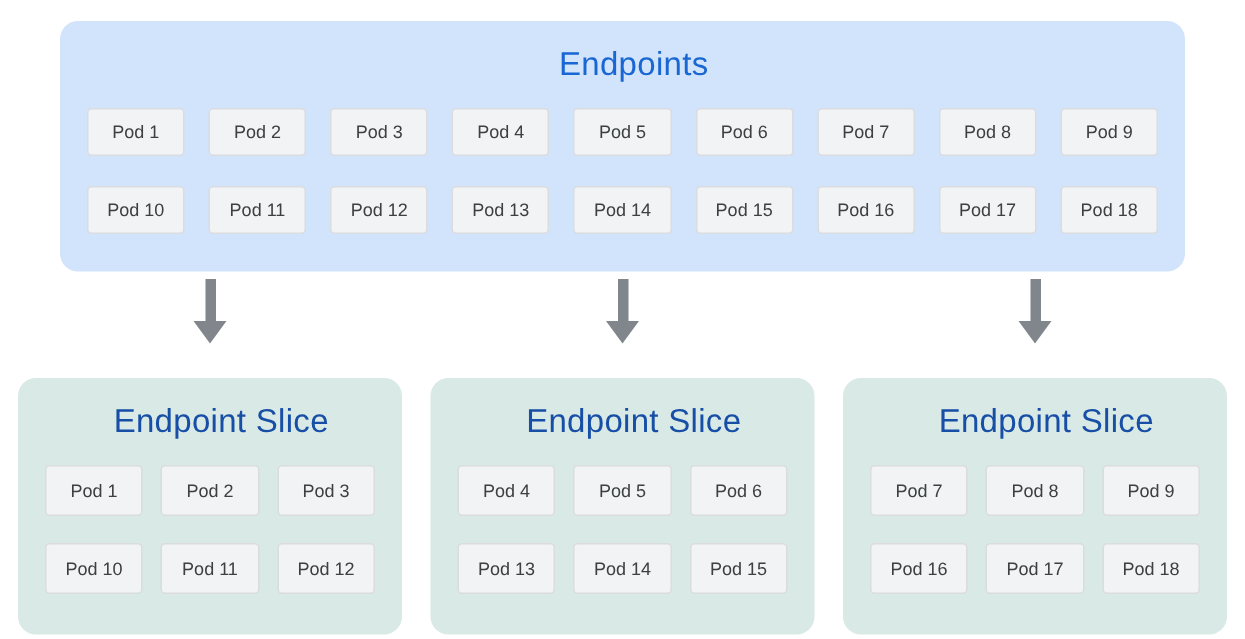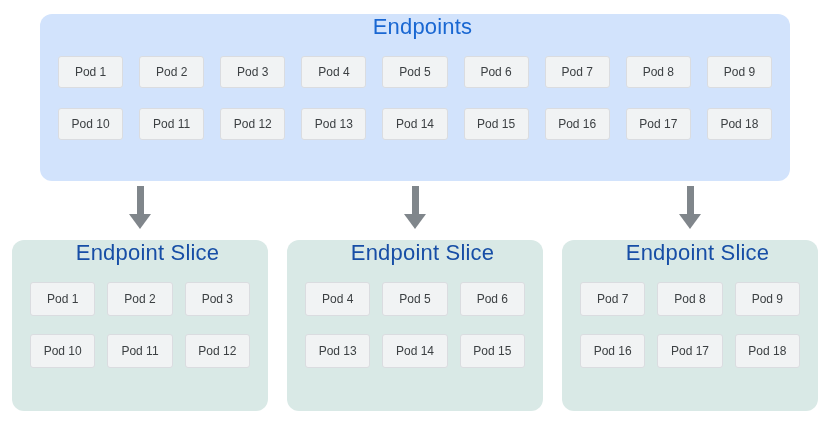--- a/index.html
+++ b/index.html
@@ -28,20 +28,21 @@
     height: 167px;
     background: var(--endpoints-bg, #d2e3fc);
     border-radius: 12px;
     box-sizing: border-box;
   }
   .box-title {
     text-align: center;
     font-size: 22px;
     font-weight: 400;
     line-height: 26px;
+    padding-top: 16px;
     letter-spacing: 0.2px;
     margin-left: 15px;
   }
   .endpoints-box .box-title {
     color: var(--endpoints-title, #1967d2);
   }
 
   .pod-grid {
     display: grid;
     box-sizing: border-box;
@@ -86,21 +87,21 @@
     width: 0;
     height: 0;
     border-left: 11px solid transparent;
     border-right: 11px solid transparent;
     border-top: 15px solid var(--arrow, #80868b);
   }
 
   
   .slice-box {
     position: absolute;
-    top: 240px;
+    top: 252px;
     width: 256px;
     height: 171px;
     background: var(--slice-bg, #d9e9e6);
     border-radius: 12px;
     box-sizing: border-box;
   }
   .slice-1 { left: 12px; }
   .slice-2 { left: 287px; }
   .slice-3 { left: 562px; }
   .slice-box .box-title {

